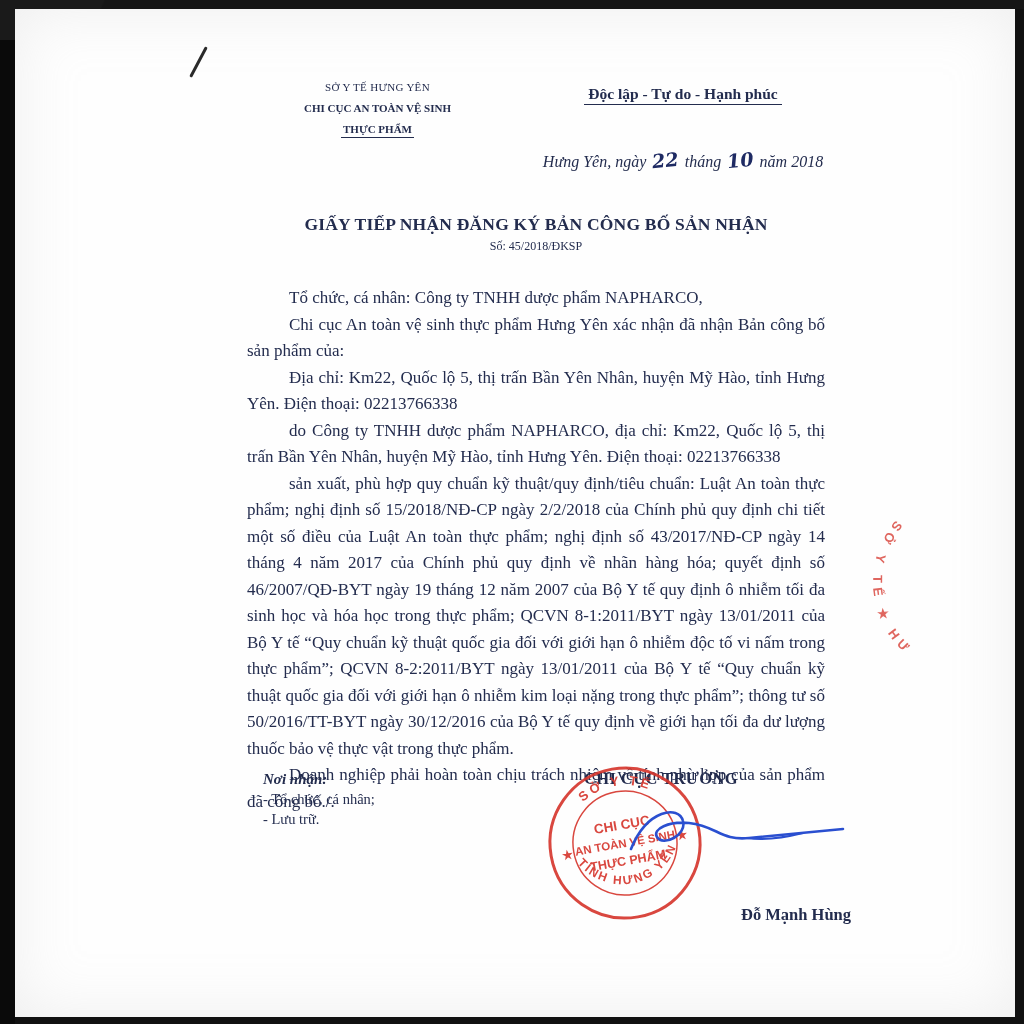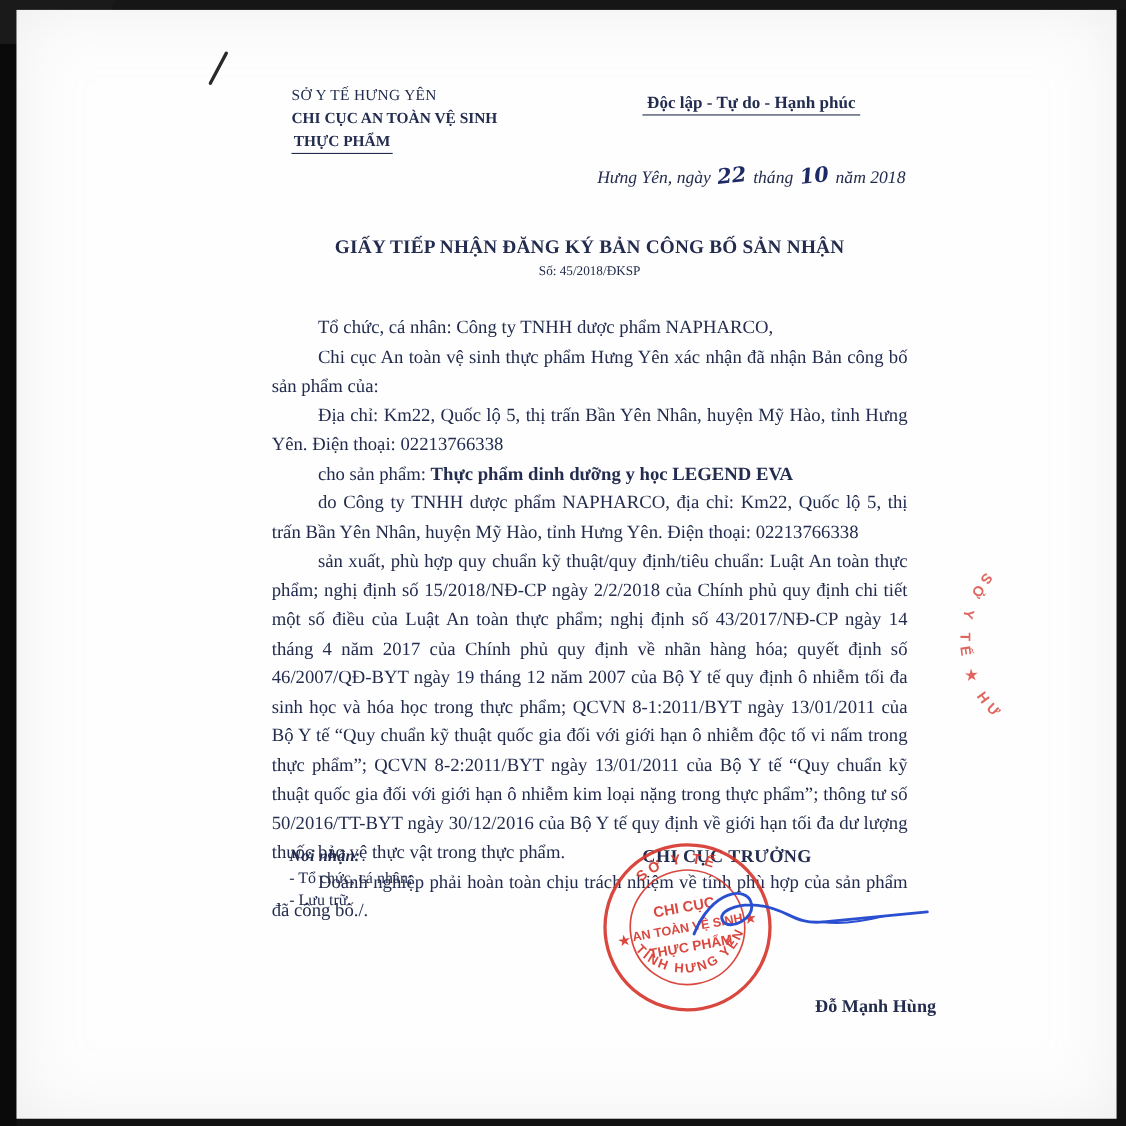--- a/index.html
+++ b/index.html
@@ -6,21 +6,21 @@
   body{background:#0d0d0d;font-family:"Liberation Serif","DejaVu Serif",serif;}
   .scan{position:relative;width:1024px;height:1024px;background:#111;overflow:hidden;}
   .scan-shade-top{position:absolute;left:0;top:0;width:100%;height:9px;background:#161616;}
   .scan-shade-left{position:absolute;left:0;top:0;width:15px;height:100%;background:#0a0a0a;}
   .scan-corner{position:absolute;left:0;top:0;width:170px;height:40px;background:linear-gradient(115deg,#1a1a1a 55%,transparent 56%);}
   .page{position:absolute;left:15px;top:9px;right:9px;bottom:7px;background:#fefefe;overflow:hidden;
         box-shadow:inset 0 0 60px rgba(190,190,190,.25);color:#232c4e;}
   .pen-slash{position:absolute;left:182px;top:36px;width:3px;height:34px;background:#2a2a2a;transform:rotate(28deg);border-radius:2px;}
 
   
-  .hdr-left{position:absolute;left:250px;top:68px;width:225px;font-size:14px;line-height:21px;}
+  .hdr-left{position:absolute;left:250px;top:68px;width:225px;text-align:center;font-size:11px;line-height:21px;}
   .hdr-left .l1{font-weight:normal;letter-spacing:.3px;}
   .hdr-left .l2,.hdr-left .l3{font-weight:bold;}
   .hdr-left .l3 span{border-bottom:1.5px solid currentColor;padding:0 2px 2px;}
   .hdr-right{position:absolute;left:488px;top:74px;width:360px;text-align:center;font-size:15.5px;line-height:22px;}
   .hdr-right .l1{font-weight:bold;letter-spacing:.2px;}
   .hdr-right .l2{font-weight:bold;}
   .hdr-right .l2 span{border-bottom:1.5px solid currentColor;padding:0 4px 2px;}
   .dateline{position:absolute;left:488px;top:140px;width:360px;text-align:center;font-style:italic;font-size:16px;}
   .hand{font-family:"DejaVu Serif",serif;font-style:italic;font-weight:bold;font-size:19px;color:#1e2a63;display:inline-block;transform:rotate(-6deg);padding:0 2px;}
 
@@ -81,21 +81,20 @@
 
     <div class="title-block">
       <div class="title-1">GIẤY TIẾP NHẬN ĐĂNG KÝ BẢN CÔNG BỐ SẢN NHẬN</div>
       <div class="title-2">Số: 45/2018/ĐKSP</div>
     </div>
 
     <div class="body-block">
       <p>Tổ chức, cá nhân: Công ty TNHH dược phẩm NAPHARCO,</p>
       <p>Chi cục An toàn vệ sinh thực phẩm Hưng Yên xác nhận đã nhận Bản công bố sản phẩm của:</p>
       <p>Địa chỉ: Km22, Quốc lộ 5, thị trấn Bần Yên Nhân, huyện Mỹ Hào, tỉnh Hưng Yên. Điện thoại: 02213766338</p>
-      <p><span>cho sản phẩm: </span><span class="bold">Thực phẩm dinh dưỡng y học LEGEND EVA</span></p>
       <p>do Công ty TNHH dược phẩm NAPHARCO, địa chỉ: Km22, Quốc lộ 5, thị trấn Bần Yên Nhân, huyện Mỹ Hào, tỉnh Hưng Yên. Điện thoại: 02213766338</p>
       <p>sản xuất, phù hợp quy chuẩn kỹ thuật/quy định/tiêu chuẩn: Luật An toàn thực phẩm; nghị định số 15/2018/NĐ-CP ngày 2/2/2018 của Chính phủ quy định chi tiết một số điều của Luật An toàn thực phẩm; nghị định số 43/2017/NĐ-CP ngày 14 tháng 4 năm 2017 của Chính phủ quy định về nhãn hàng hóa; quyết định số 46/2007/QĐ-BYT ngày 19 tháng 12 năm 2007 của Bộ Y tế quy định ô nhiễm tối đa sinh học và hóa học trong thực phẩm; QCVN 8-1:2011/BYT ngày 13/01/2011 của Bộ Y tế “Quy chuẩn kỹ thuật quốc gia đối với giới hạn ô nhiễm độc tố vi nấm trong thực phẩm”; QCVN 8-2:2011/BYT ngày 13/01/2011 của Bộ Y tế “Quy chuẩn kỹ thuật quốc gia đối với giới hạn ô nhiễm kim loại nặng trong thực phẩm”; thông tư số 50/2016/TT-BYT ngày 30/12/2016 của Bộ Y tế quy định về giới hạn tối đa dư lượng thuốc bảo vệ thực vật trong thực phẩm.</p>
       <p>Doanh nghiệp phải hoàn toàn chịu trách nhiệm về tính phù hợp của sản phẩm đã công bố./.</p>
     </div>
 
     <div class="footer">
       <div class="recipients">
         <div class="rt">Nơi nhận:</div>
         <div>- Tổ chức, cá nhân;</div>
         <div>- Lưu trữ.</div>

